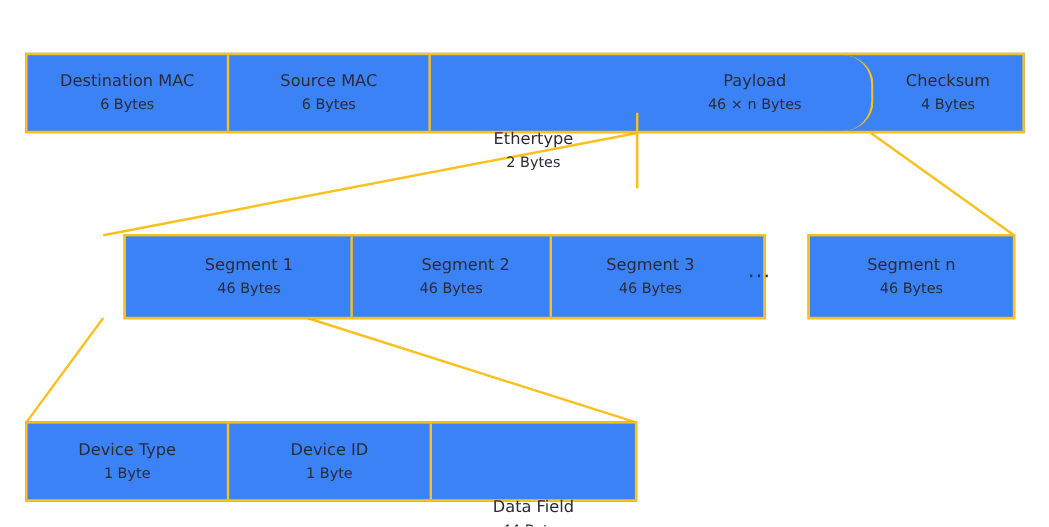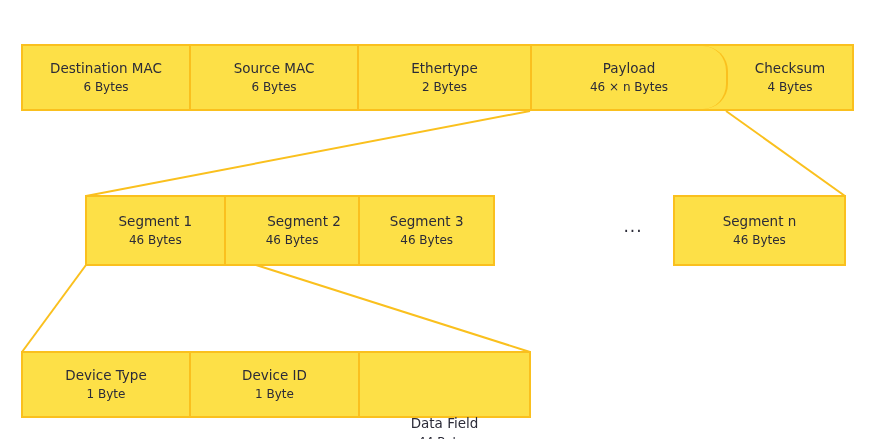--- a/index.html
+++ b/index.html
@@ -22,21 +22,21 @@
     left: 0;
     top: 0;
     width: 874px;
     height: 439px;
   }
   .frame-row {
     position: absolute;
     display: flex;
     box-sizing: border-box;
     border: 2px solid var(--stroke, #fac01e);
-    background: #fde047;
+    background: #3b82f6;
   }
   .frame-cell {
     box-sizing: border-box;
     display: flex;
     flex-direction: column;
     align-items: center;
     justify-content: center;
     border-right: 2px solid var(--stroke, #fac01e);
     height: 100%;
     padding: 0 2px;
@@ -58,24 +58,25 @@
   }
   
   #ethernet-frame-row {
     left: 21px;
     top: 44px;
     width: 833px;
     height: 67px;
   }
   
   #segment-group-row {
-    left: 85px;
+    left: 103px;
     top: 195px;
-    width: 410px;
+    width: 535px;
     height: 71px;
+    padding-left: 18px;
   }
   
   #segment-n-row {
     left: 673px;
     top: 195px;
     width: 173px;
     height: 71px;
   }
   
   #segment-ellipsis {
@@ -113,21 +114,21 @@
 
   <div class="frame-row" id="ethernet-frame-row" style="--stroke: #fac01e;">
     <div class="frame-cell" style="width: 168px; --stroke: #fac01e;">
       <span class="cell-title" style="color: rgb(43, 43, 56);">Destination MAC</span>
       <span class="cell-size" style="color: rgb(43, 43, 56);">6 Bytes</span>
     </div>
     <div class="frame-cell" style="width: 168px; --stroke: #fac01e;">
       <span class="cell-title" style="color: rgb(43, 43, 56);">Source MAC</span>
       <span class="cell-size" style="color: rgb(43, 43, 56);">6 Bytes</span>
     </div>
-    <div class="frame-cell" style="width: 173px; --stroke: #fac01e;">
+    <div class="frame-cell" style="width: 173px; margin-top: 48px; --stroke: #fac01e;">
       <span class="cell-title" style="color: rgb(43, 43, 56);">Ethertype</span>
       <span class="cell-size" style="color: rgb(43, 43, 56);">2 Bytes</span>
     </div>
     <div class="frame-cell" style="width: 196px; border-radius: 25px; --stroke: #fac01e;">
       <span class="cell-title" style="color: rgb(43, 43, 56);">Payload</span>
       <span class="cell-size" style="color: rgb(43, 43, 56);">46 × n Bytes</span>
     </div>
     <div class="frame-cell" style="width: 124px; --stroke: #fac01e;">
       <span class="cell-title" style="color: rgb(43, 43, 56);">Checksum</span>
       <span class="cell-size" style="color: rgb(43, 43, 56);">4 Bytes</span>

